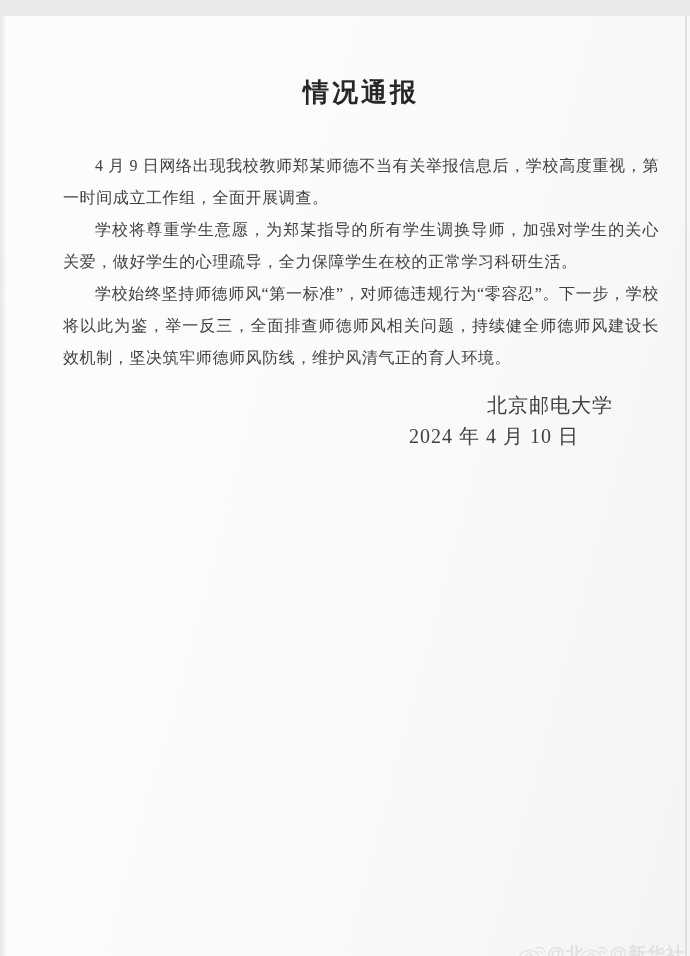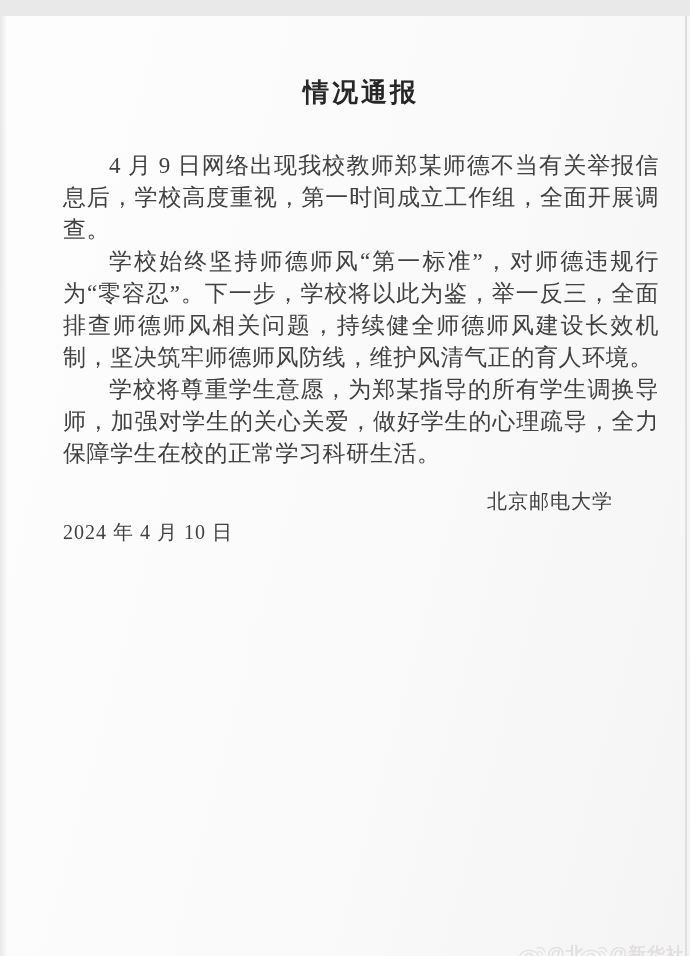--- a/index.html
+++ b/index.html
@@ -41,21 +41,21 @@
     margin: 62px 0 0 0;
     text-align: center;
     font-size: 26px;
     line-height: 30px;
     font-weight: bold;
     letter-spacing: 3px;
     color: #272727;
   }
   .doc-body {
     margin-top: 42px;
-    font-size: 23px;
+    font-size: 16px;
     line-height: 32px;
     letter-spacing: 0.6px;
     text-align: justify;
     text-justify: inter-ideograph;
     color: #414141;
   }
   .doc-body p {
     margin: 0;
     text-indent: 2em;
   }
@@ -64,20 +64,21 @@
     font-size: 20px;
     line-height: 31px;
     color: #414141;
   }
   .sig-org {
     text-align: right;
     padding-right: 46px;
     letter-spacing: 1px;
   }
   .sig-date {
+    text-align: right;
     padding-right: 80px;
     letter-spacing: 1px;
   }
   .watermark {
     position: absolute;
     right: 5px;
     bottom: 6px;
     display: flex;
     align-items: center;
     font-family: "Liberation Sans", "DejaVu Sans", sans-serif;
@@ -97,22 +98,22 @@
 
 <div class="page">
   <div class="edge-left"></div>
   <div class="edge-right"></div>
 
   <div class="doc">
     <h1 class="doc-title">情况通报</h1>
 
     <div class="doc-body">
       <p>4 月 9 日网络出现我校教师郑某师德不当有关举报信息后，学校高度重视，第一时间成立工作组，全面开展调查。</p>
+      <p>学校将尊重学生意愿，为郑某指导的所有学生调换导师，加强对学生的关心关爱，做好学生的心理疏导，全力保障学生在校的正常学习科研生活。</p>
       <p>学校始终坚持师德师风“第一标准”，对师德违规行为“零容忍”。下一步，学校将以此为鉴，举一反三，全面排查师德师风相关问题，持续健全师德师风建设长效机制，坚决筑牢师德师风防线，维护风清气正的育人环境。</p>
-      <p>学校将尊重学生意愿，为郑某指导的所有学生调换导师，加强对学生的关心关爱，做好学生的心理疏导，全力保障学生在校的正常学习科研生活。</p>
     </div>
 
     <div class="sig-block">
       <div class="sig-org">北京邮电大学</div>
       <div class="sig-date">2024 年 4 月 10 日</div>
     </div>
   </div>
 
   <div class="watermark">
     <svg class="weibo-icon" viewBox="0 0 34 28" fill="none" xmlns="http://www.w3.org/2000/svg">

